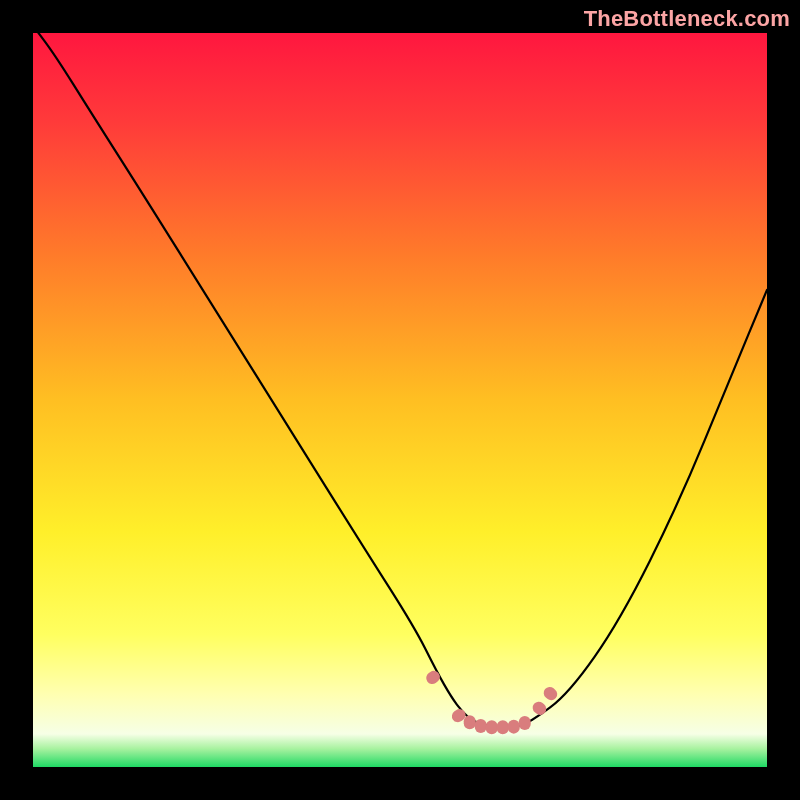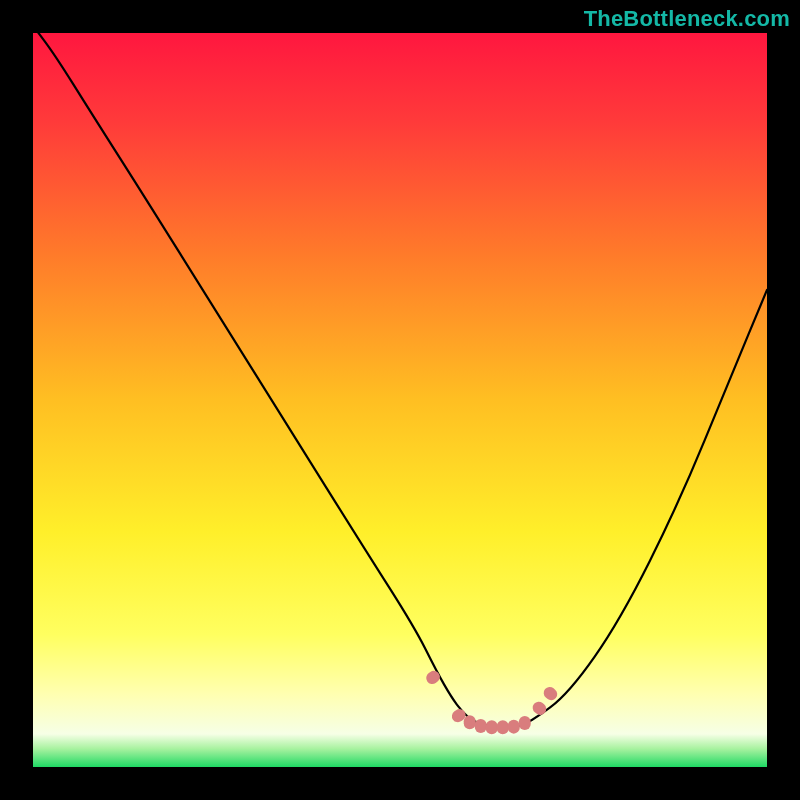--- a/index.html
+++ b/index.html
@@ -2,21 +2,21 @@
 <html><head>
 <meta charset="utf-8">
 <style>
   * { margin: 0; padding: 0; box-sizing: border-box; }
   html, body { width: 800px; height: 800px; overflow: hidden; background: #000; }
   .frame { width: 800px; height: 800px; background: #000; position: relative; }
   .watermark {
     position: absolute;
     top: 6px;
     right: 10px;
-    color: #14b8a6;
+    color: #fca5a5;
     font-family: Arial, Helvetica, sans-serif;
     font-size: 22px;
     font-weight: bold;
     letter-spacing: 0.2px;
   }
   .plot-wrap {
     position: absolute;
     left: 33px;
     top: 33px;
     width: 734px;

